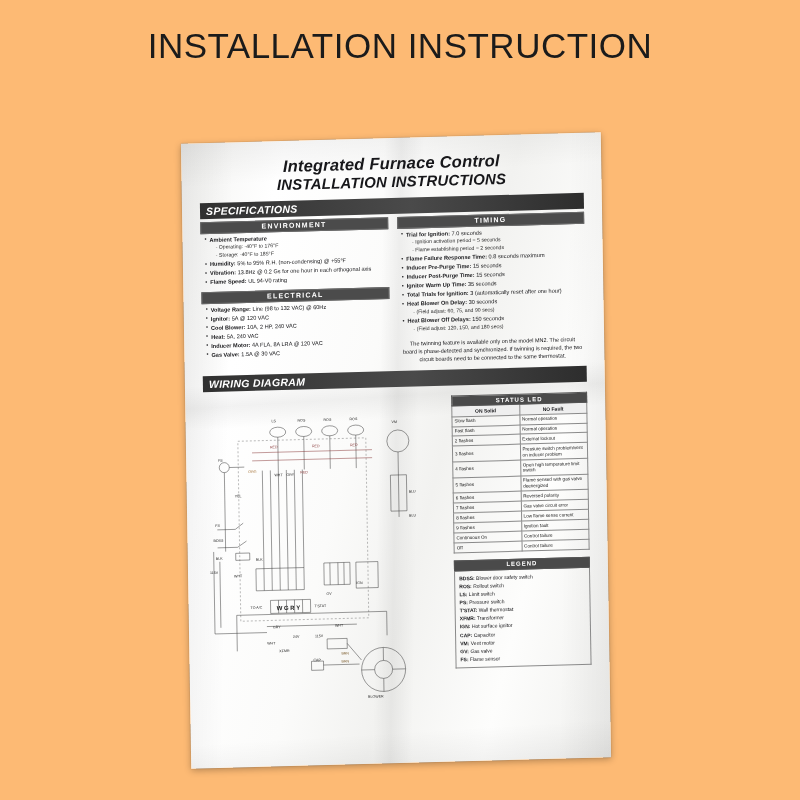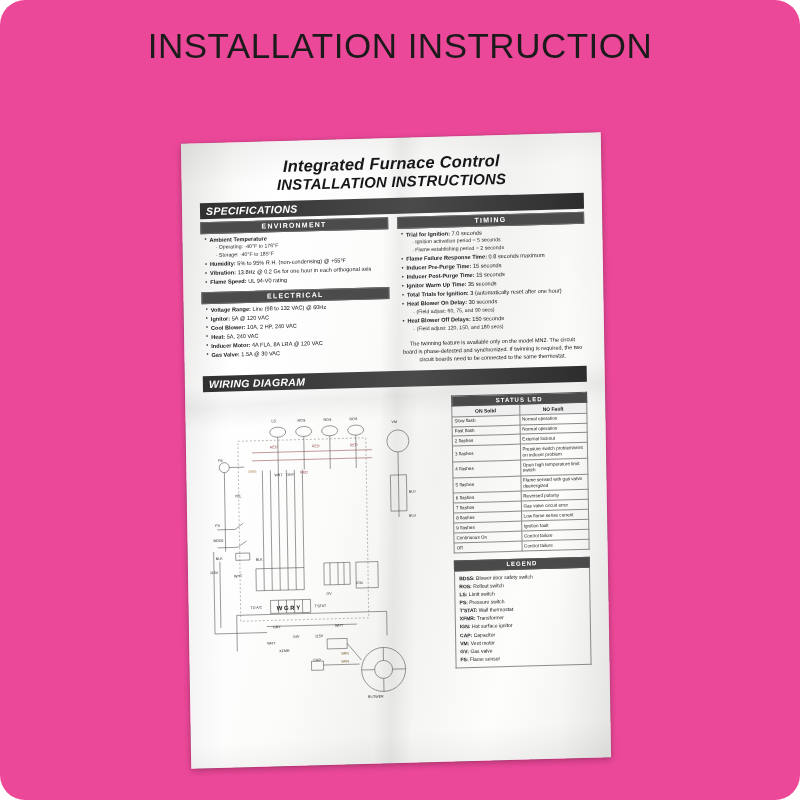--- a/index.html
+++ b/index.html
@@ -8,22 +8,21 @@
     background: #ffffff;
     width: 800px;
     height: 800px;
     font-family: "Liberation Sans", sans-serif;
   }
   #page {
     position: relative;
     width: 800px;
     height: 800px;
     overflow: hidden;
-    background: #ec4899;
-    border-radius: 25px;
+    background: #fdba74;
   }
   #main-title {
     position: absolute;
     top: 26px;
     left: 0;
     width: 800px;
     text-align: center;
     font-size: 35px;
     letter-spacing: 0.5px;
     color: #1b1b1b;

